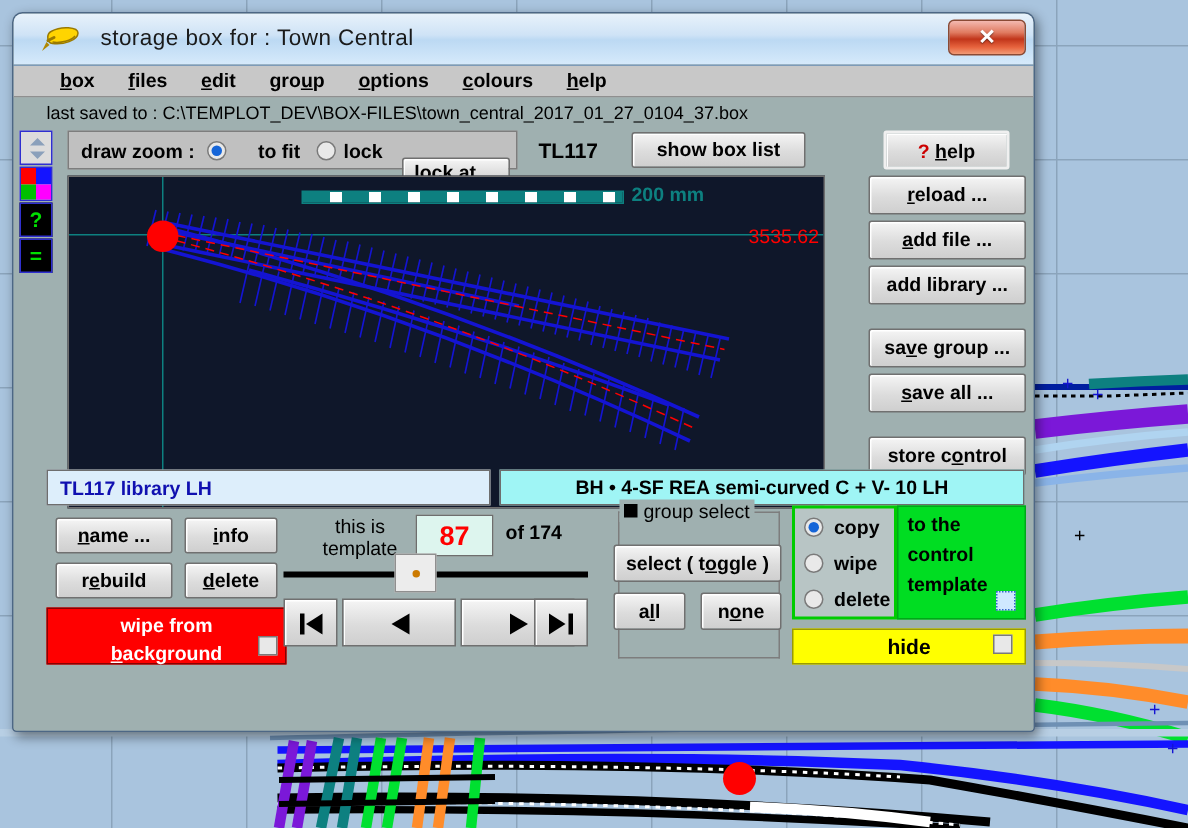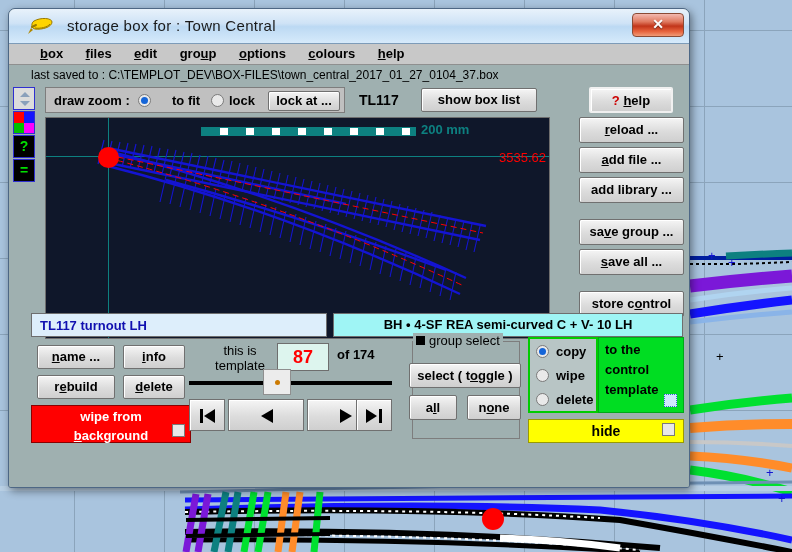--- a/index.html
+++ b/index.html
@@ -293,21 +293,21 @@
         <div class="ltsym">=</div>
       </div>
     </div>
 
     <div id="zoomgrp">
       <span class="lbl">draw zoom :</span>
       <span class="radio on" style="left:92px;top:6px;"></span>
       <span style="position:absolute;left:126px;top:5px;font-size:13px;font-weight:bold;">to  fit</span>
       <span class="radio" style="left:165px;top:6px;"></span>
       <span style="position:absolute;left:183px;top:5px;font-size:13px;font-weight:bold;">lock</span>
-      <span class="btn" style="position:absolute;left:222px;top:3px;width:72px;height:20px;line-height:18px;">lock at ...</span>
+      <span class="btn" style="position:absolute;left:222px;top:17px;width:72px;height:20px;line-height:18px;">lock at ...</span>
     </div>
 
     <div style="position:absolute;left:350px;top:7px;font-size:14px;font-weight:bold;color:#000;">TL117</div>
     <span class="btn" style="position:absolute;left:412px;top:3px;width:116px;height:24px;line-height:22px;">show  box  list</span>
     <span class="btn" style="position:absolute;left:580px;top:2px;width:84px;height:26px;line-height:24px;border:2px solid #f0f0f0;"><span style="color:#cc0000;">?</span> <u>h</u>elp</span>
 
     <div id="canvas">
       <div class="axis" style="left:0;top:38px;width:100%;height:1px;"></div>
       <div class="axis" style="left:62px;top:0;width:1px;height:100%;"></div>
       <div class="scalebar"></div>
@@ -431,21 +431,21 @@
       <span class="btn"><u>r</u>eload ...</span>
       <span class="btn"><u>a</u>dd  file ...</span>
       <span class="btn">add library ...</span>
       <div class="gap"></div>
       <span class="btn">sa<u>v</u>e group ...</span>
       <span class="btn"><u>s</u>ave  all ...</span>
       <div class="gap"></div>
       <span class="btn" id="storectl">store c<u>o</u>ntrol</span>
     </div>
 
-    <div id="namebar">TL117   turnout  LH</div>
+    <div id="namebar">TL117   library  LH</div>
     <div id="infobar">BH • 4-SF  REA semi-curved  C  +  V- 10   LH</div>
 
     <span class="btn" id="namebtn"><u>n</u>ame ...</span>
     <span class="btn" id="infobtn"><u>i</u>nfo</span>
     <span class="btn" id="rebuildbtn">r<u>e</u>build</span>
     <span class="btn" id="deletebtn"><u>d</u>elete</span>
 
     <div id="wipebg">
       <div class="t">wipe  from</div>
       <div class="t"><u>b</u>ackground</div>

